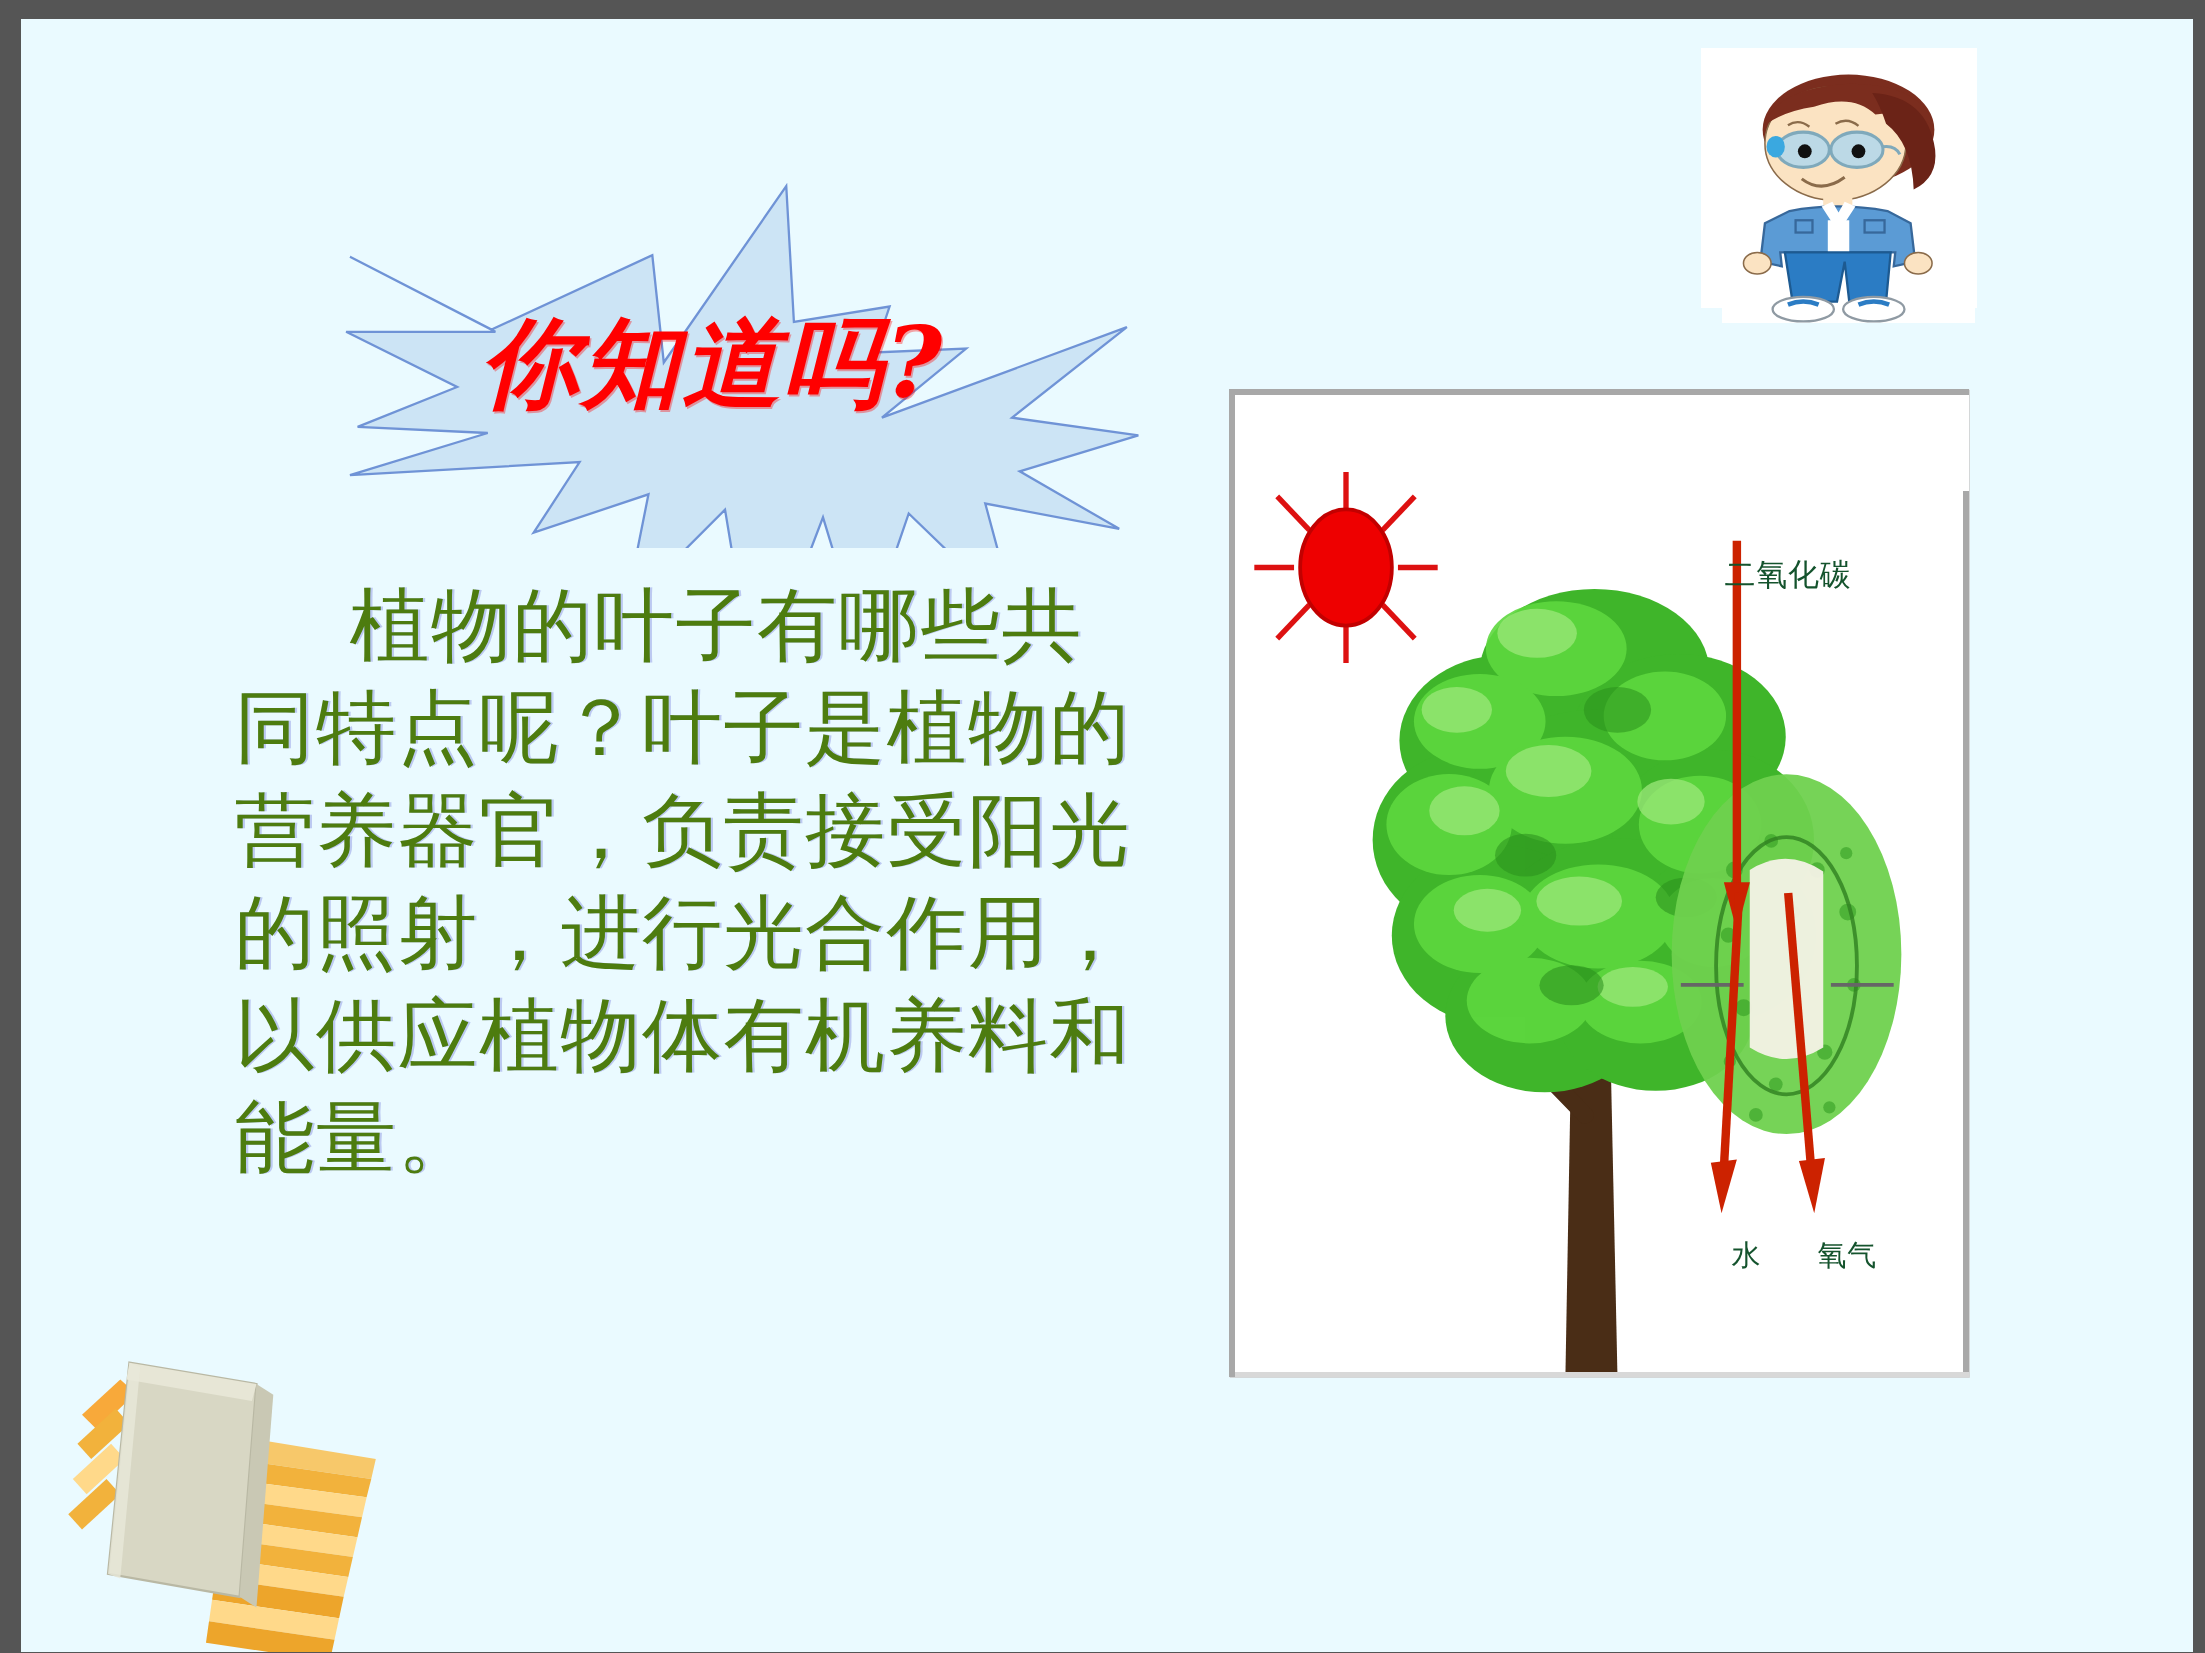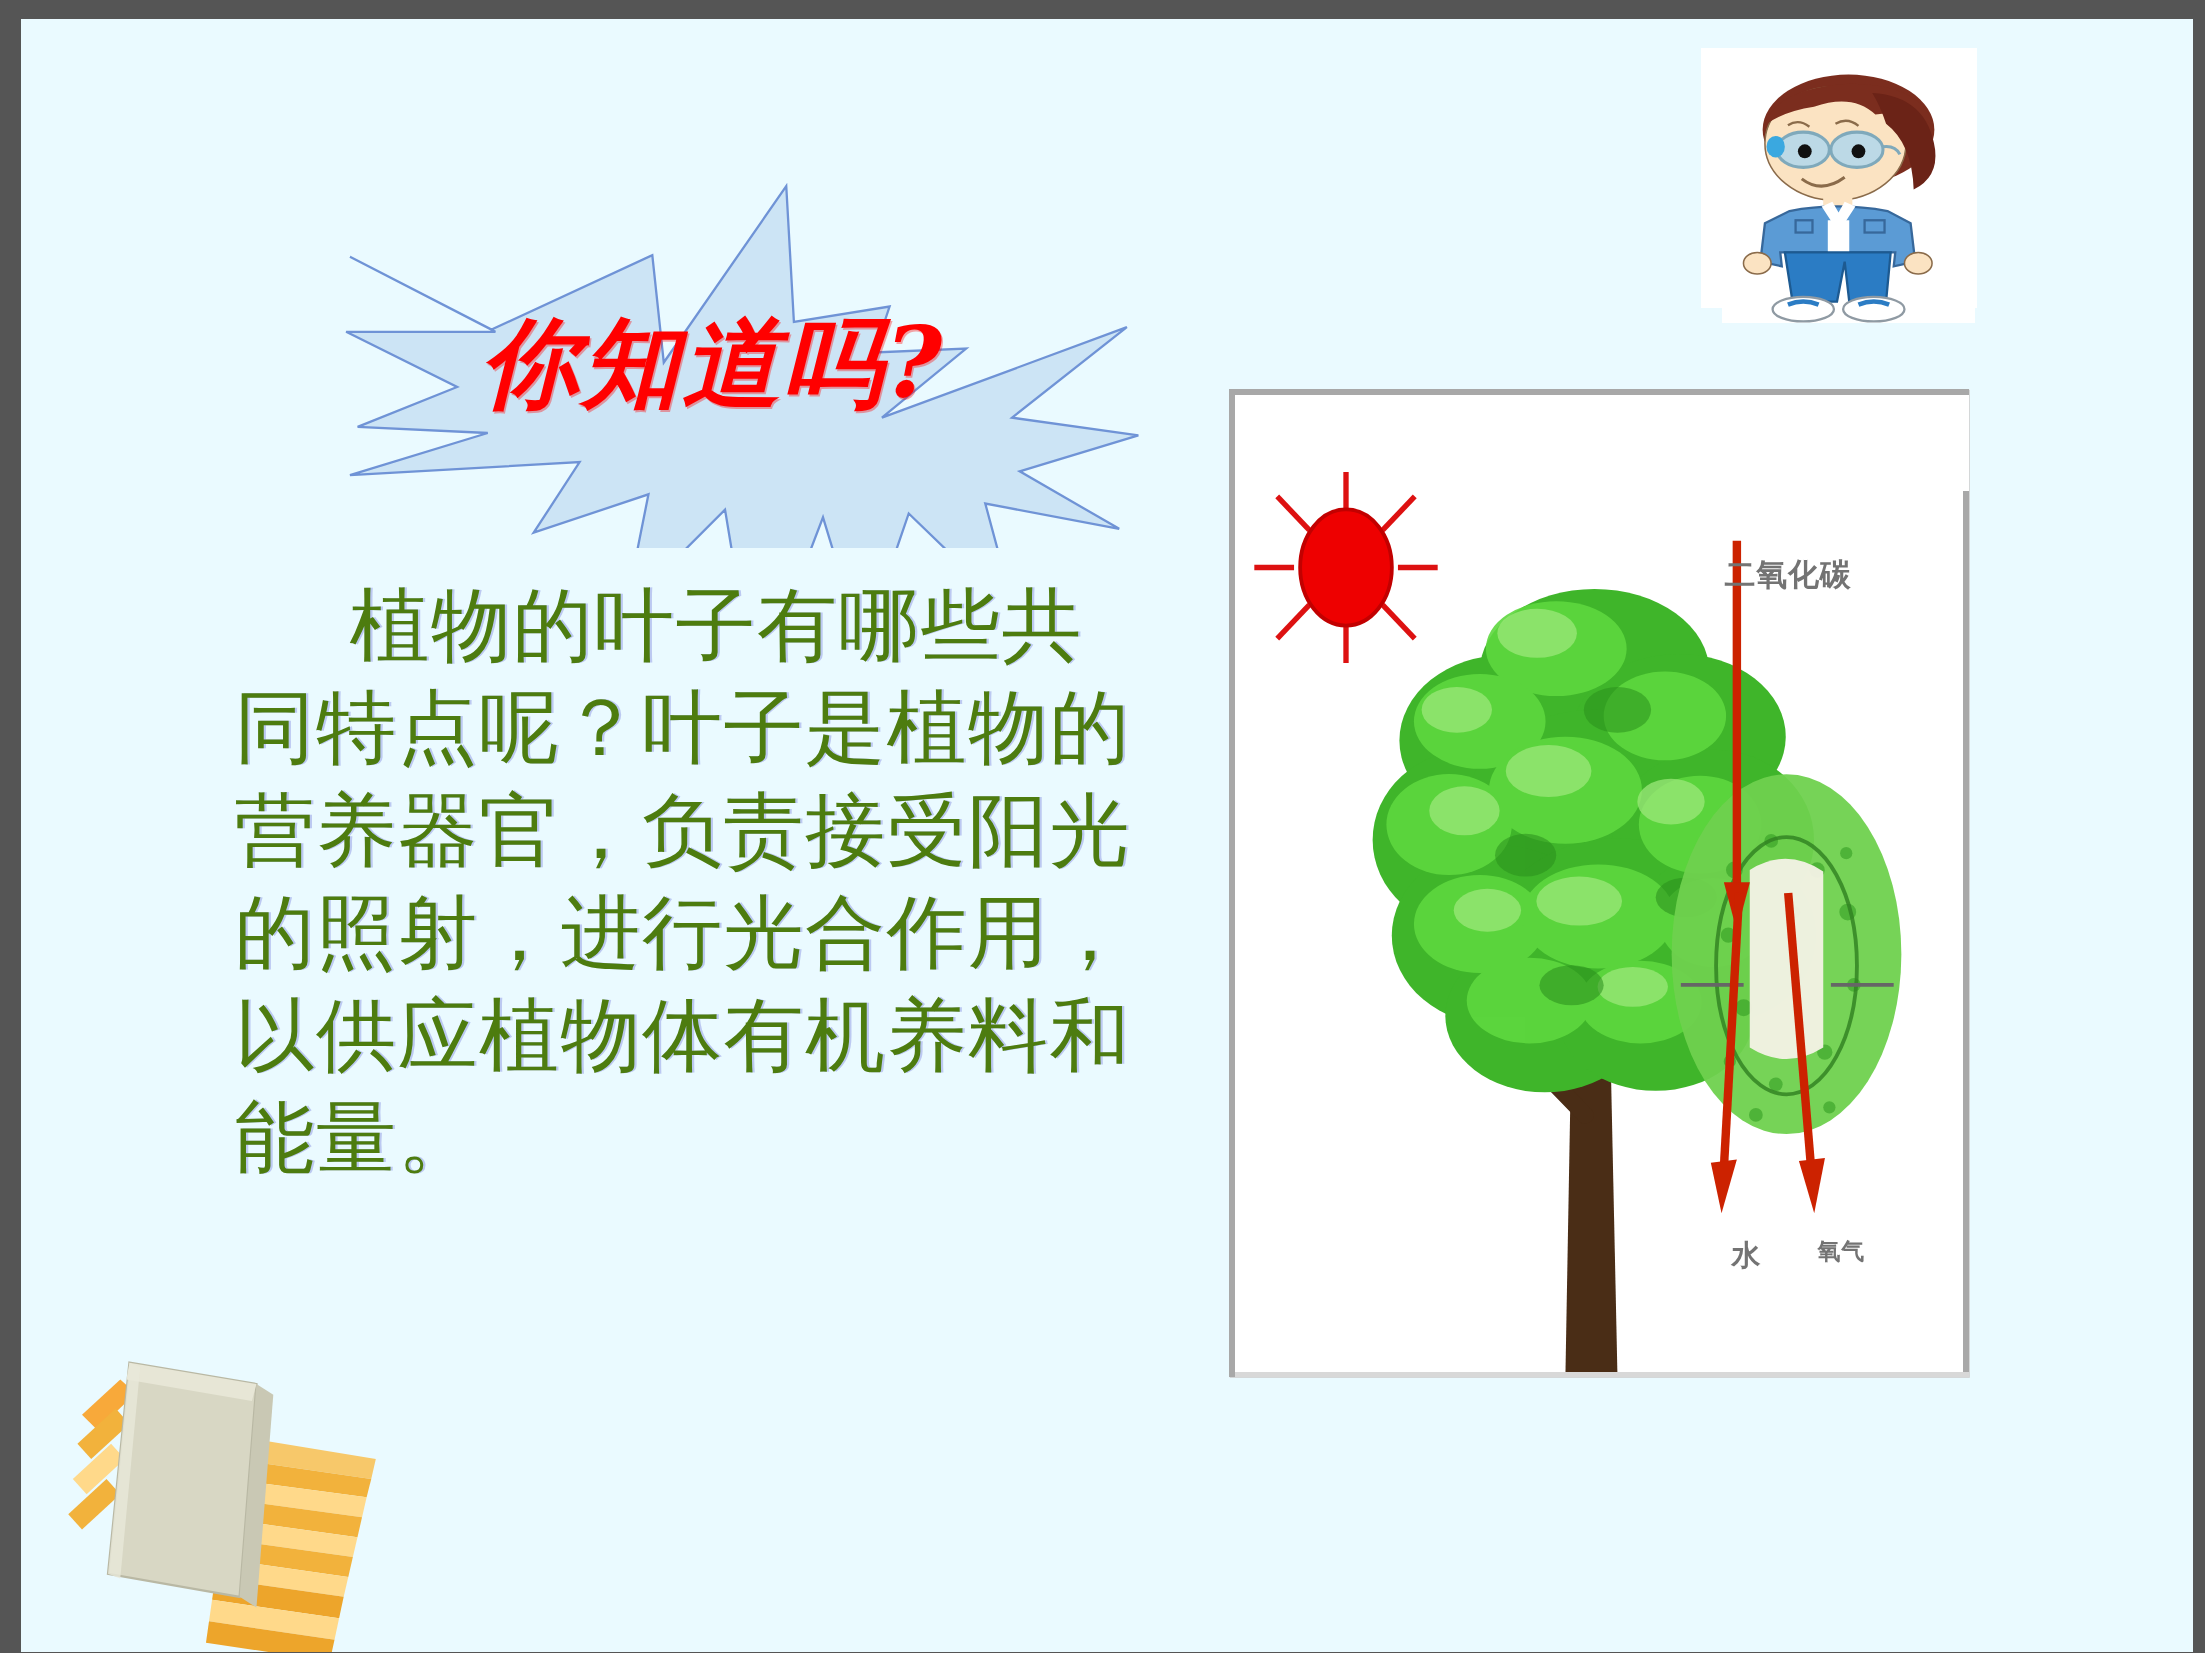--- a/index.html
+++ b/index.html
@@ -88,30 +88,30 @@
 
   
   #leaf{ position:absolute; left:429px; top:360px; width:245px; height:429px; }
   #leaf svg{ display:block; width:100%; height:100%; }
 
   #arrows{ position:absolute; left:383px; top:138px; width:322px; height:766px; }
   #arrows svg{ display:block; width:100%; height:100%; }
 
   .diag-label{
     position:absolute;
-    color:#737373;
+    color:#14532d;
     font-size:31px;
-    font-weight:bold;
+    font-weight:normal;
     font-family:"DejaVu Serif", serif;
     white-space:nowrap;
     letter-spacing:0.8px;
   }
   #label-co2{ left:489px; top:159px; }
   #label-water{ left:496px; top:841px; font-size:29px; }
-  #label-oxygen{ left:582px; top:841px; font-size:23px; }
+  #label-oxygen{ left:582px; top:841px; font-size:29px; }
 
   
   #boy{
     position:absolute; left:1701px; top:51px;
     width:253px; height:253px;
     background:#ffffff;
   }
   #boy svg{ display:block; width:100%; height:100%; }
   #boy-box{
     position:absolute; left:1680px; top:29px;

